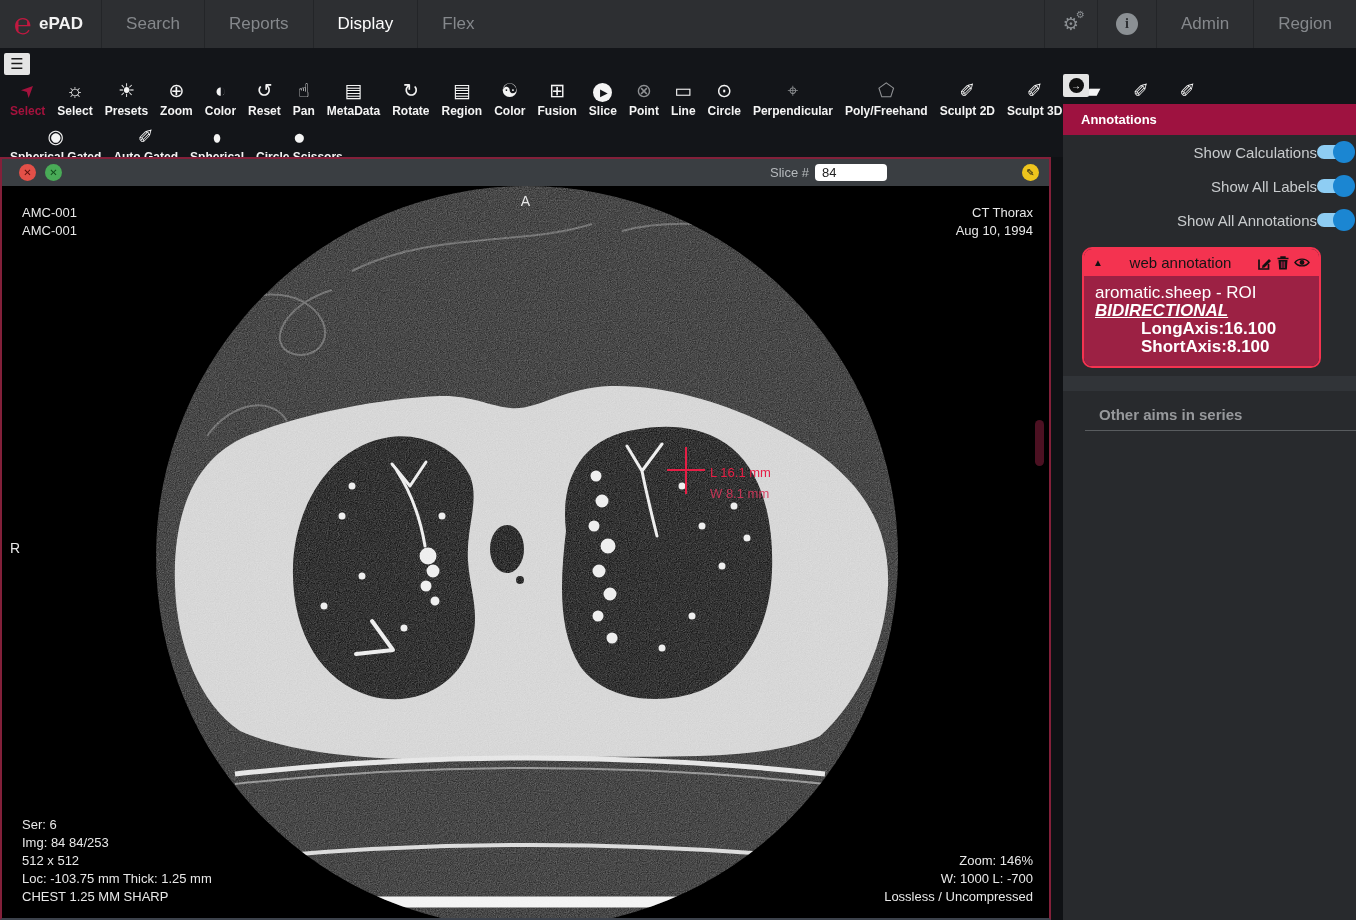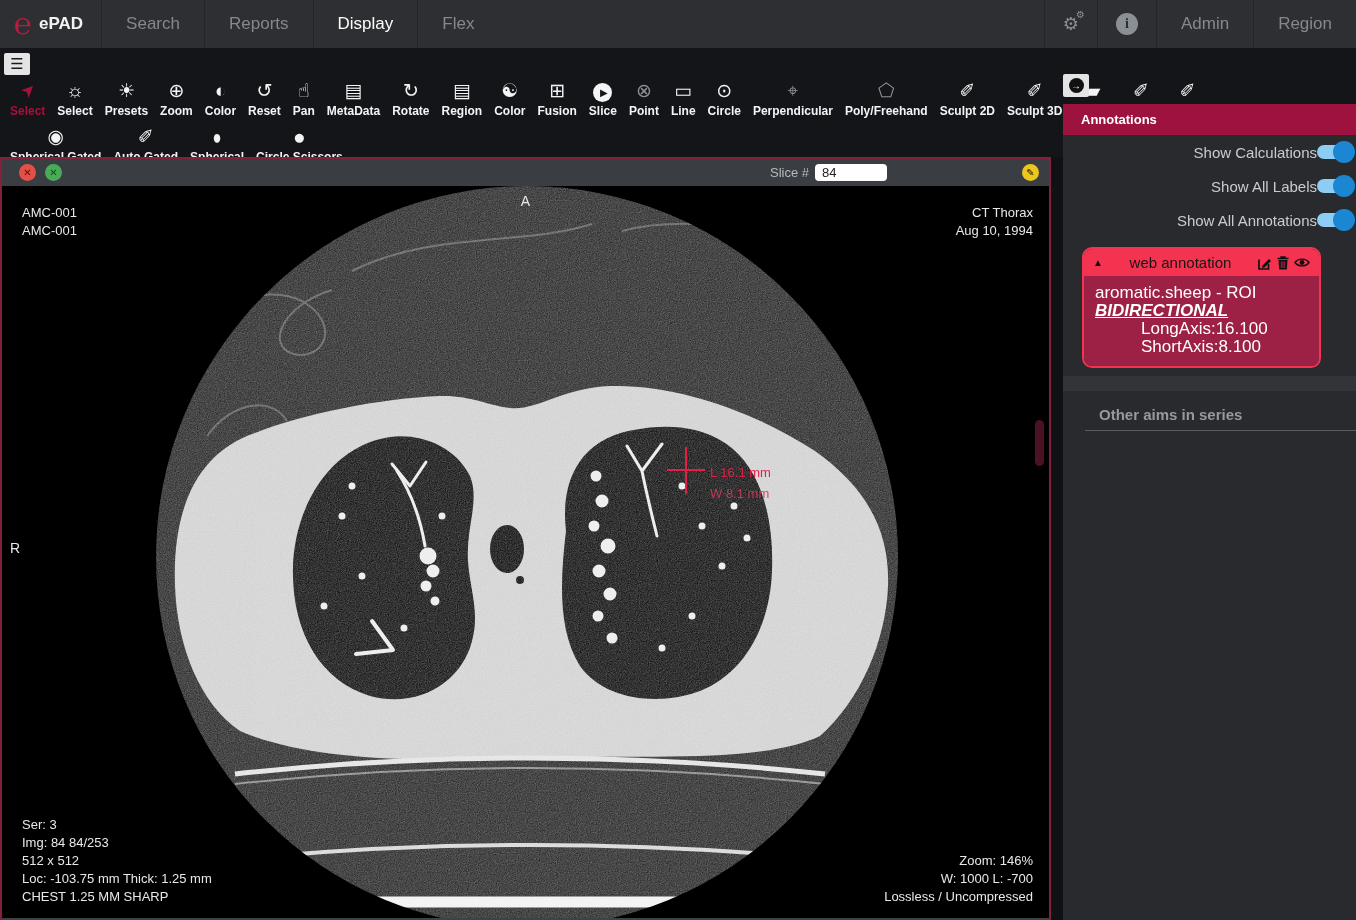--- a/index.html
+++ b/index.html
@@ -100,21 +100,21 @@
   .ann-card { margin:10px 35px 0 19px; width:239px; border:2px solid #f43350;
               border-radius:10px; overflow:hidden; }
   .card-head { height:27px; background:#f43350; display:flex; align-items:center;
                padding:0 9px; color:#111; }
   .card-tri { font-size:10px; }
   .card-title { flex:1; text-align:center; font-size:15px; color:#151515; }
   .card-icons { display:flex; align-items:center; gap:5px; }
   .card-body { background:#9c2144; padding:8px 11px 10px; color:#fff; font-size:17px;
                line-height:18px; }
   .card-type { font-weight:bold; font-style:italic; text-decoration:underline; }
-  .card-axis { font-weight:400;padding-left:46px; }
+  .card-axis { font-weight:700;padding-left:46px; }
 
   .scroll-strip { position:relative; margin-top:8px; height:15px; background:#313438; }
   .scroll-strip .sq { position:absolute; right:9px; top:0; width:14px; height:14px;
                       background:#fff; }
   .other-aims { margin:15px 0 0 36px; color:#97999c; font-size:15px; font-weight:bold; }
   .other-aims-line { margin:7px 31px 0 22px; border-top:1px solid #595c5f; }
 </style>
 </head>
 <body>
 
@@ -384,21 +384,21 @@
 
     <div class="ovl tl">
       <div>AMC-001</div>
       <div>AMC-001</div>
     </div>
     <div class="ovl tr">
       <div>CT Thorax</div>
       <div>Aug 10, 1994</div>
     </div>
     <div class="ovl bl">
-      <div>Ser: 3</div>
+      <div>Ser: 6</div>
       <div>Img: 84 84/253</div>
       <div>512 x 512</div>
       <div>Loc: -103.75 mm Thick: 1.25 mm</div>
       <div>CHEST 1.25 MM SHARP</div>
     </div>
     <div class="ovl br">
       <div>Zoom: 146%</div>
       <div>W: 1000 L: -700</div>
       <div>Lossless / Uncompressed</div>
     </div>

